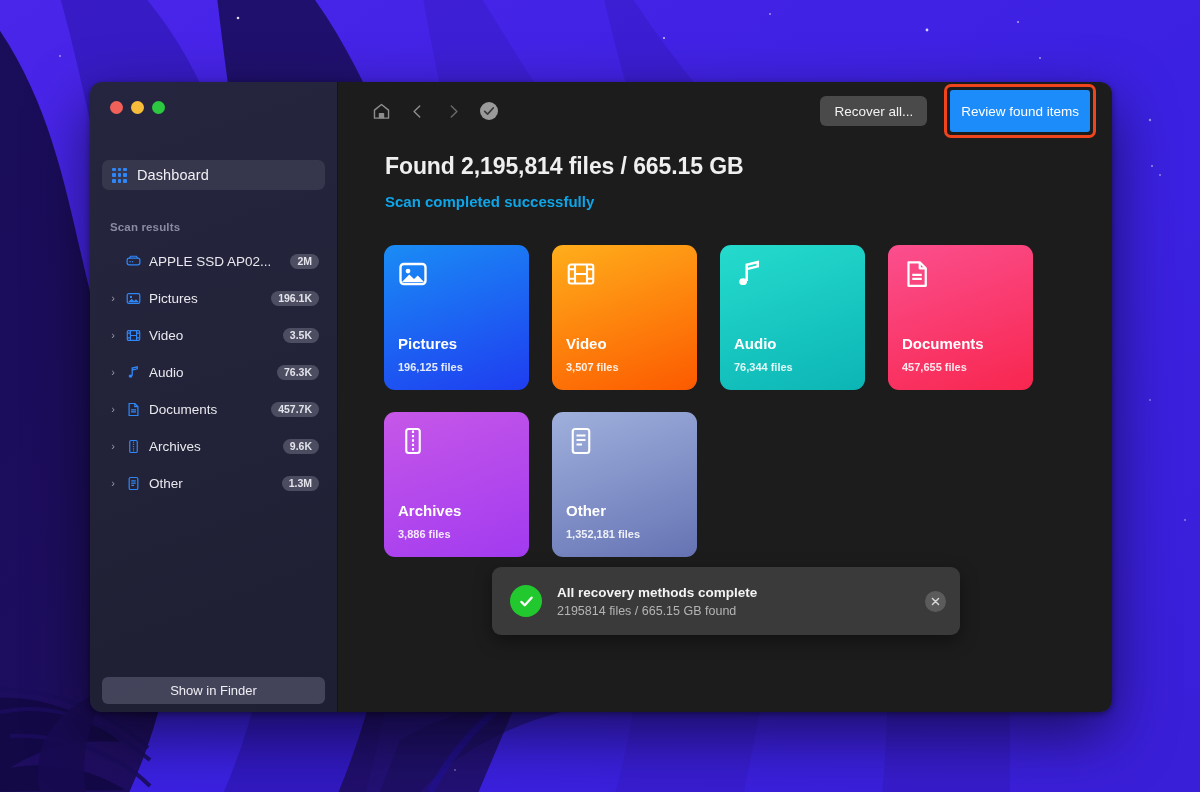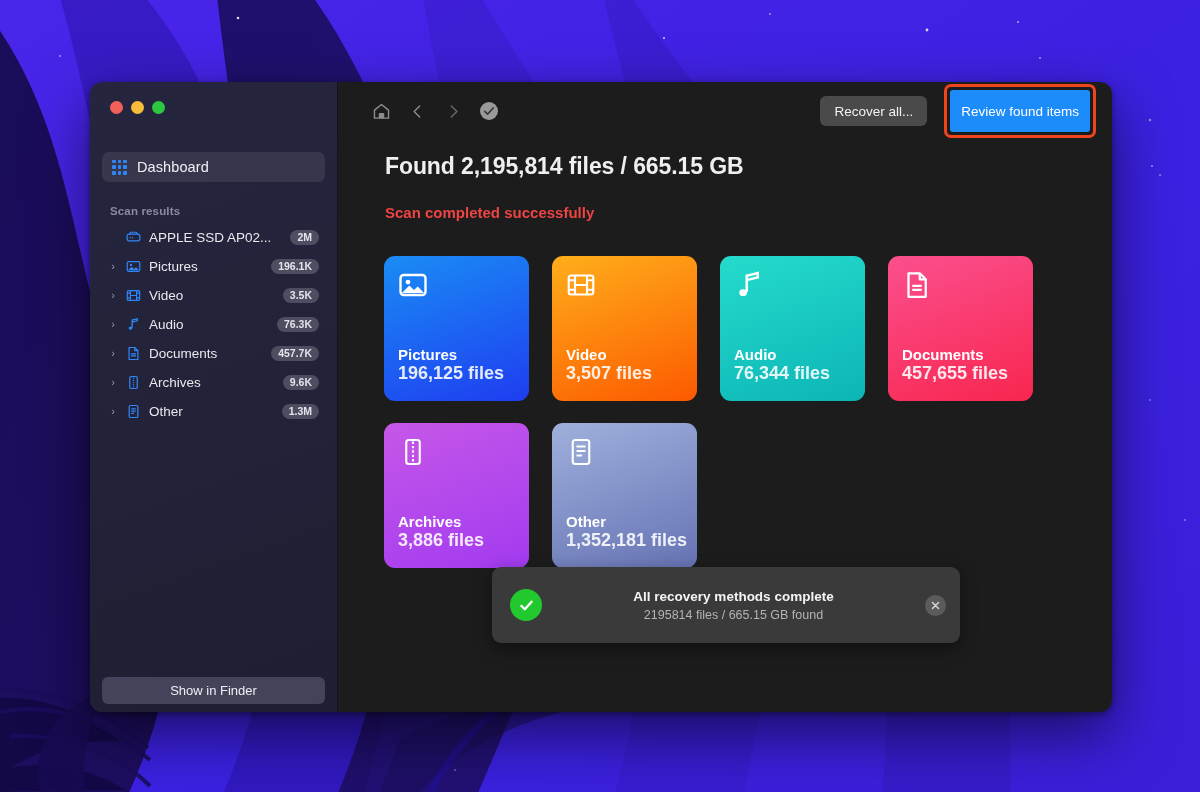--- a/index.html
+++ b/index.html
@@ -44,20 +44,21 @@
   
   #sidebar {
     width: 248px;
     flex: 0 0 248px;
     background: linear-gradient(160deg, #25253f 0%, #222238 55%, #1f1f33 100%);
     border-right: 1px solid #121220;
     padding: 0 12px;
     display: flex;
     flex-direction: column;
     position: relative;
+    gap: 8px;
   }
 
   .traffic-lights {
     display: flex;
     gap: 8px;
     padding: 19px 0 0 8px;
     height: 46px;
     align-items: flex-start;
   }
   .tl-dot { width: 13px; height: 13px; border-radius: 50%; }
@@ -211,24 +212,24 @@
   }
 
   #headline-block { padding: 13px 0 0 47px; }
   #headline-title {
     color: #efefef;
     font-size: 23px;
     font-weight: bold;
     letter-spacing: -.1px;
   }
   #headline-subtitle {
-    color: #ef4444;
+    color: #0ea5e9;
     font-size: 15px;
     font-weight: bold;
-    margin-top: 24px;
+    margin-top: 13px;
   }
 
   
   #tiles {
     display: grid;
     grid-template-columns: repeat(4, 145px);
     gap: 22px 23px;
     padding: 35px 0 0 46px;
   }
   .tile {
@@ -250,40 +251,39 @@
     bottom: 38px;
     color: #ffffff;
     font-size: 15px;
     font-weight: bold;
   }
   .tile-count {
     position: absolute;
     left: 14px;
     bottom: 17px;
     color: rgba(255,255,255,0.88);
-    font-size: 18px;
+    font-size: 11px;
     font-weight: bold;
     text-align: right;
   }
 
   
   #toast {
     position: absolute;
     left: 154px;
     top: 485px;
     width: 468px;
-    height: 76px;
+    height: 68px;
     background: #3a3a3a;
     border-radius: 9px;
     display: flex;
     align-items: center;
     padding: 0 14px 0 18px;
     gap: 15px;
     box-shadow: 0 6px 18px rgba(0,0,0,0.4);
-    text-align: center;
   }
   #toast-check {
     width: 32px; height: 32px; flex: 0 0 32px;
     border-radius: 50%;
     background: #22c92e;
     display: flex; align-items: center; justify-content: center;
   }
   #toast-text { flex: 1 1 auto; }
   #toast-title {
     color: #f4f4f4; font-size: 13.5px; font-weight: bold;

